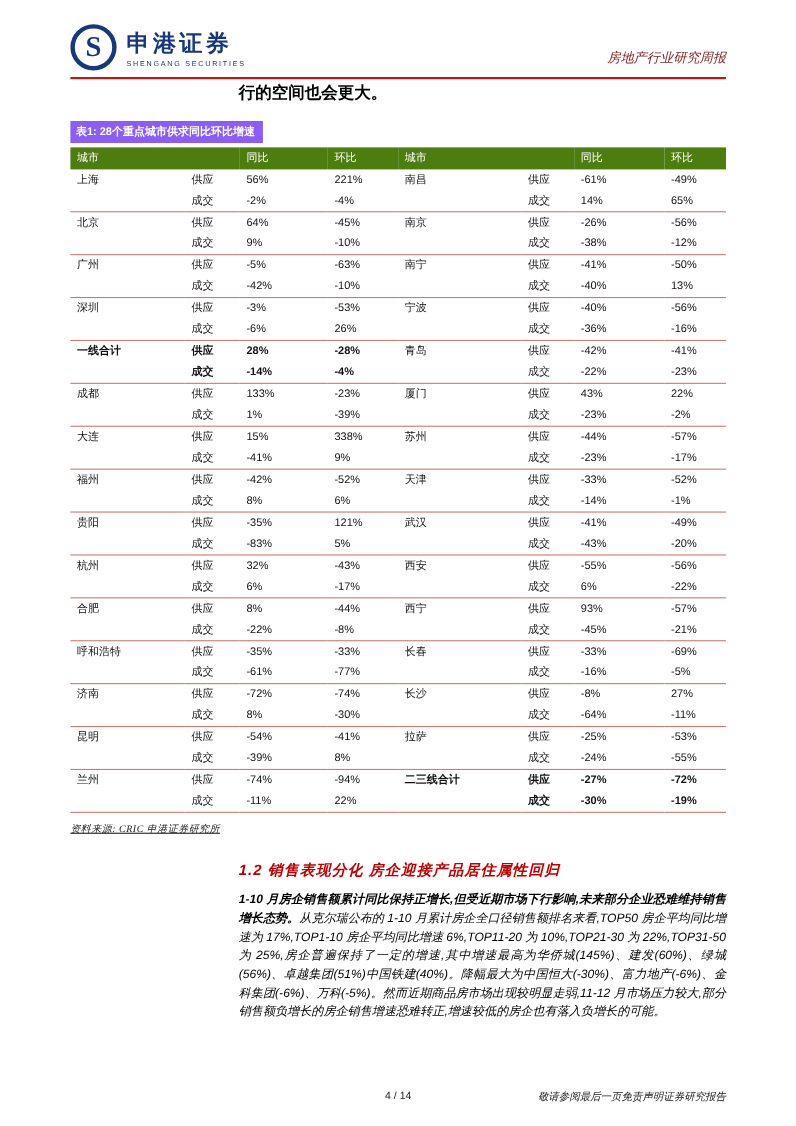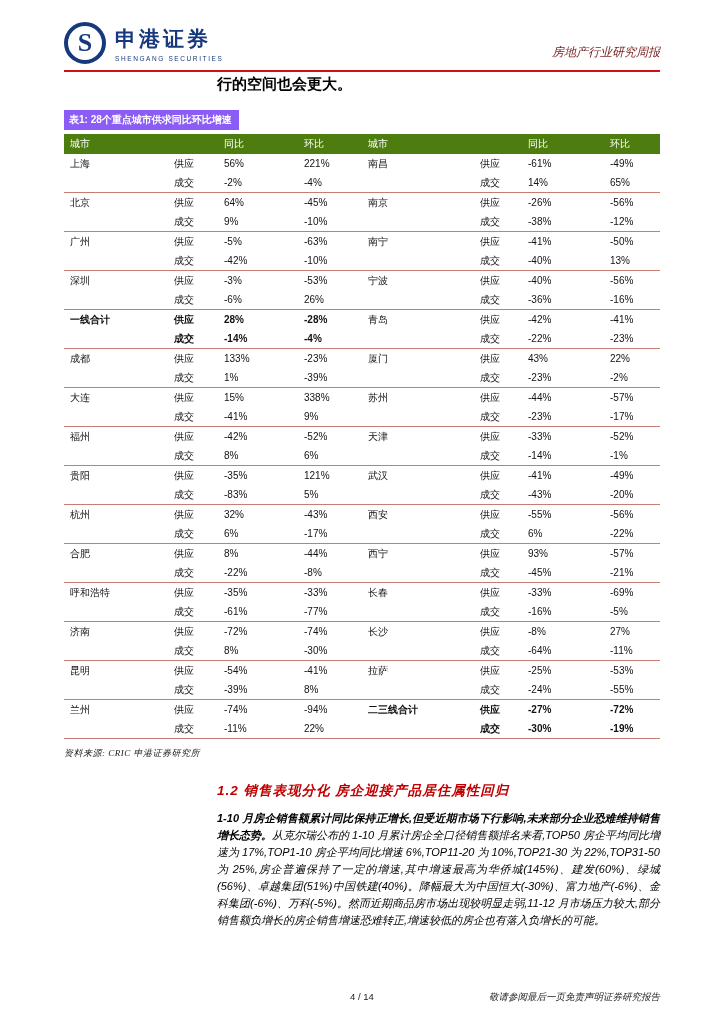--- a/index.html
+++ b/index.html
@@ -42,21 +42,21 @@
   .city-table thead th {
     background:#4d7c0f; color:#ffffff; font-weight:normal;
     text-align:left; padding:4px 6px; line-height:12px;
   }
   .city-table td { padding:3px 6px; line-height:13px; text-align:left; vertical-align:top; }
   .city-table td.city { vertical-align:top; }
   .city-table tr.pair-end td, .city-table td.city { border-bottom:1px solid #c97c74; }
   .city-table .bold { font-weight:bold; }
   .source {
     margin-top:8px; font-family:"Liberation Serif","DejaVu Serif",serif;
-    font-style:italic; font-size:9px; color:#222; letter-spacing:0.5px;
+    font-style:italic; font-size:9px; color:#222; letter-spacing:0.5px;text-decoration:underline;
   }
   
   .content-col { margin-left:153px; width:443px;font-style:italic; }
   .section-heading {
     margin-top:22px; font-size:13.5px; font-weight:bold; color:#c00000; letter-spacing:1px;
   }
   .para { margin-top:10px; font-size:11px; line-height:17px; text-align:justify; color:#000; }
   .para .lead { font-weight:bold; }
   
   .ftr {

